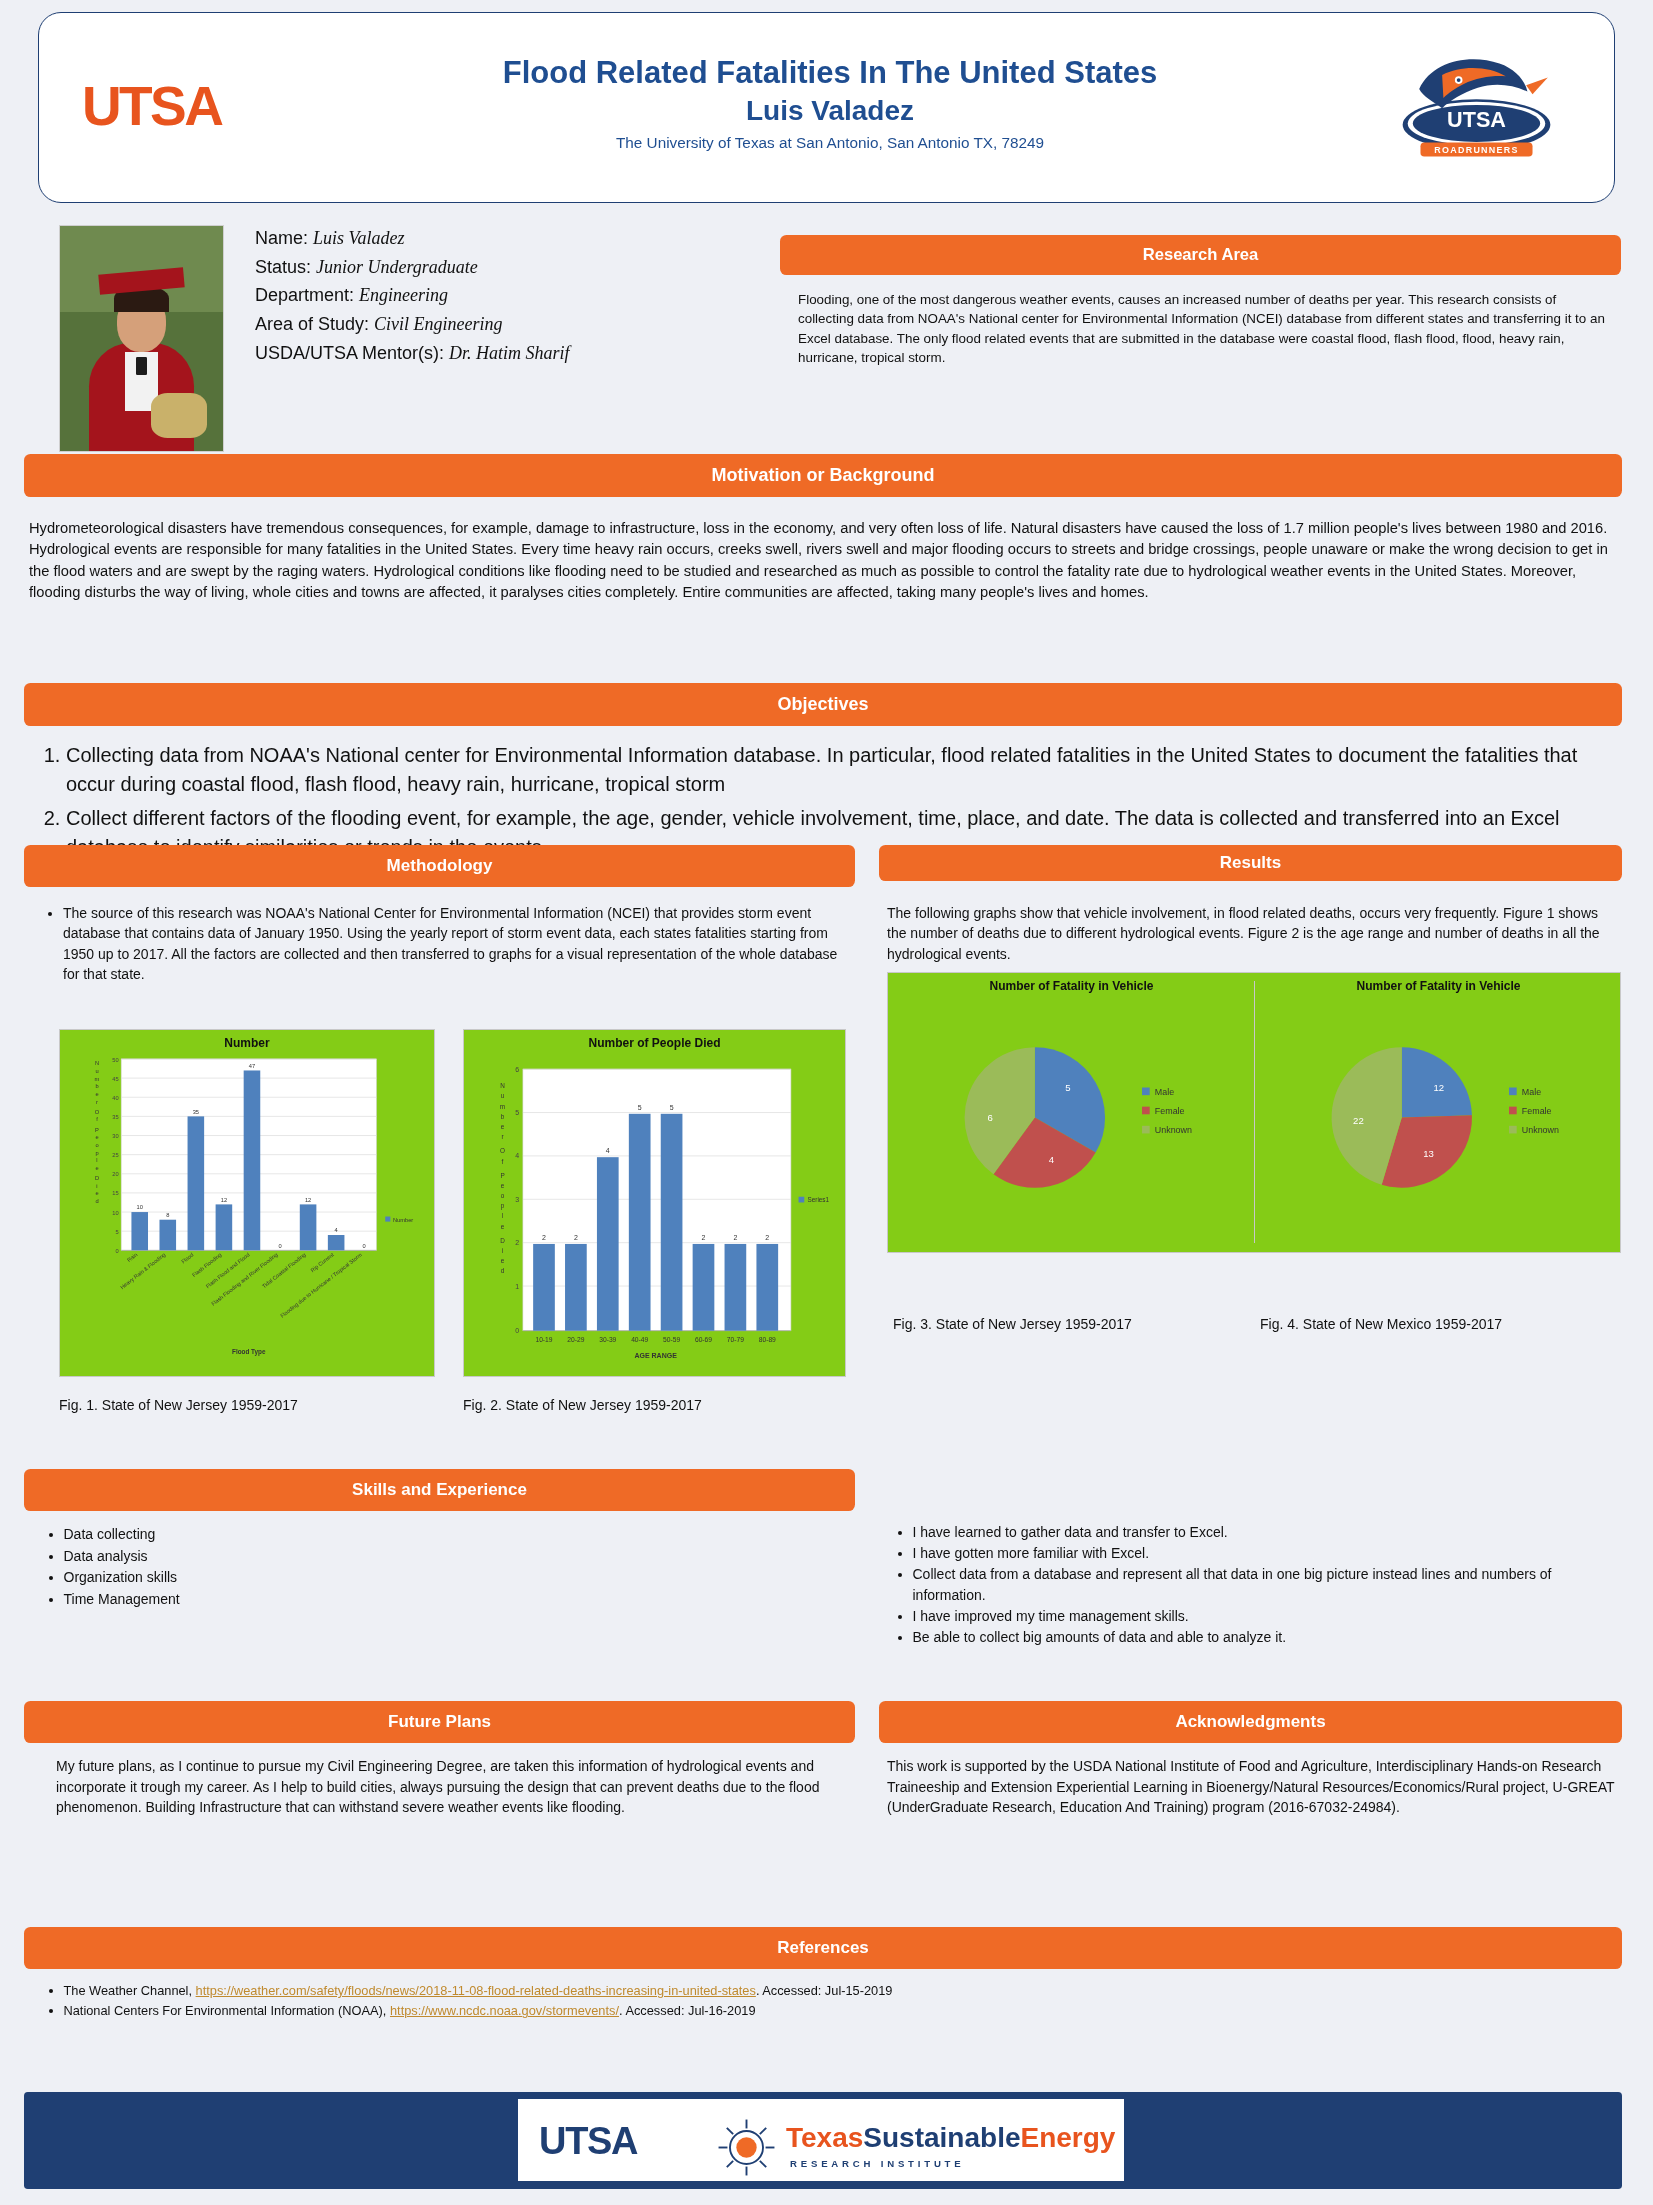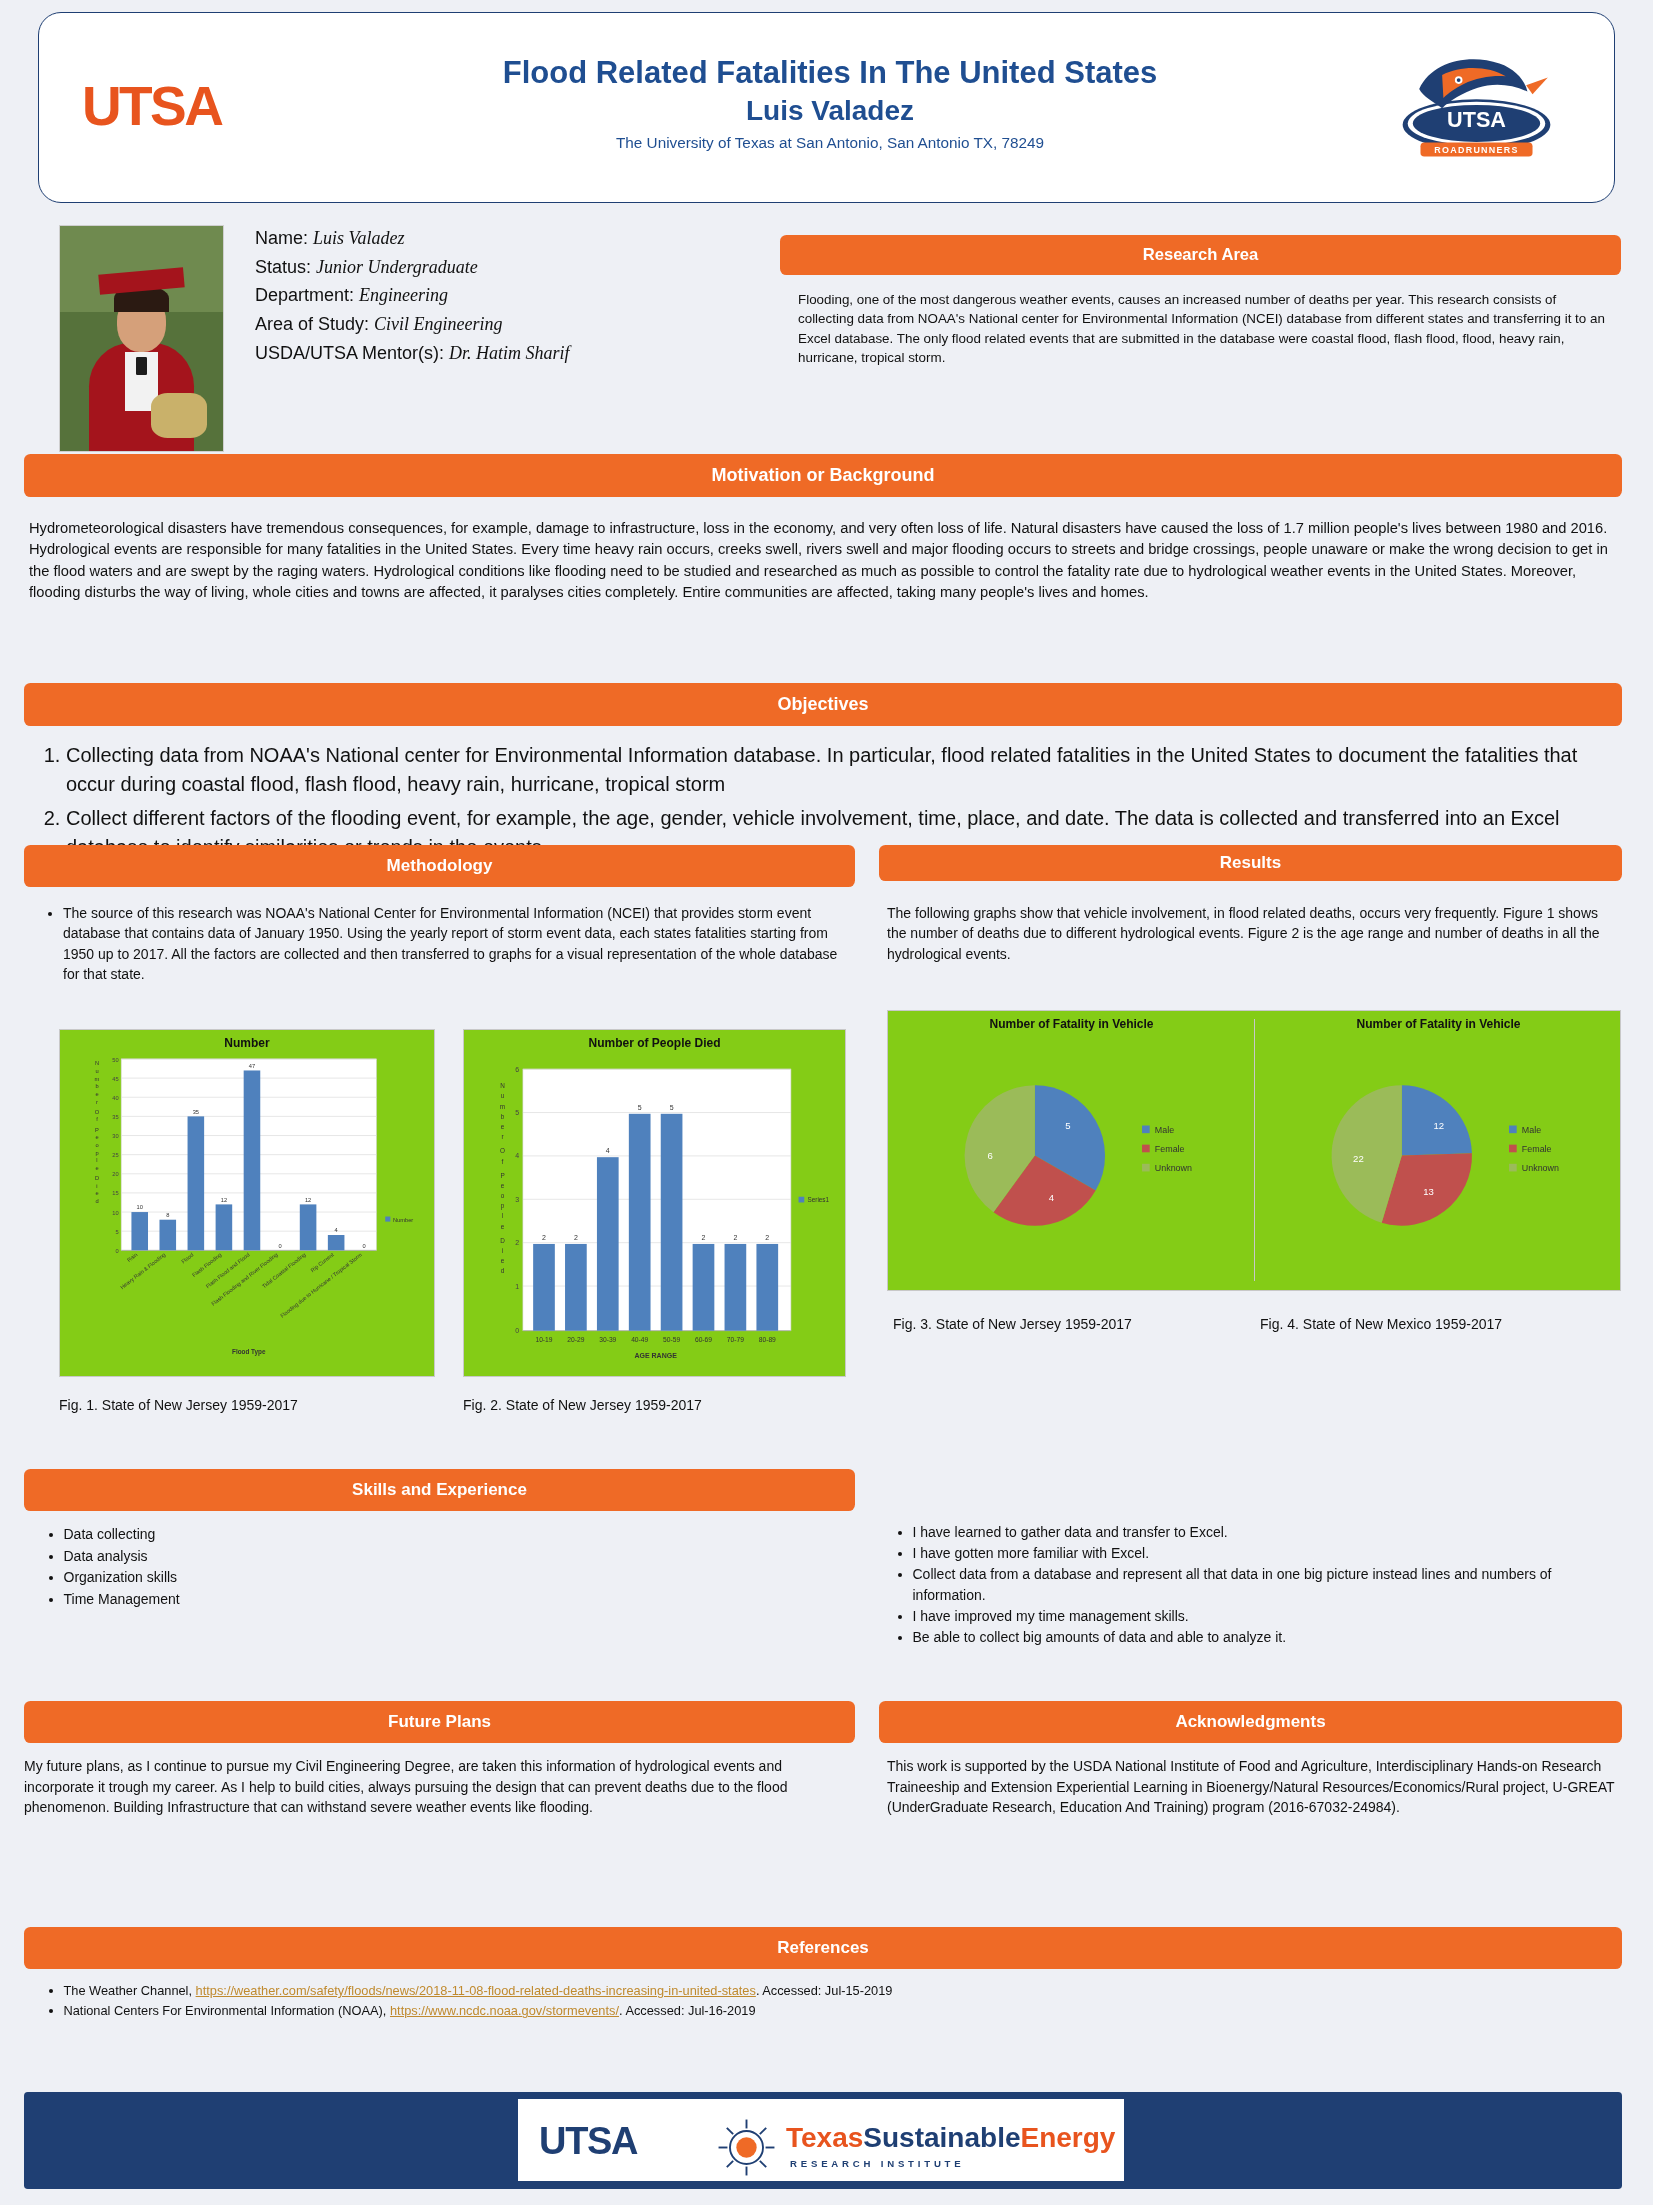--- a/index.html
+++ b/index.html
@@ -88,36 +88,36 @@
   
   .panel{background:#84cc16;border:0.6px solid #c8c8c8;box-sizing:border-box;position:absolute;}
   .chart-title{text-align:center;font-weight:bold;font-size:12px;margin-top:6.4px;}
   .fig-cap{position:absolute;font-size:14px;color:#111;}
 
   
   #chart1{left:59px;top:1029px;width:376px;height:348px;}
   
   #chart2{left:463px;top:1029px;width:383px;height:348px;}
   
-  #pies{left:887px;top:1010px;width:734px;height:281px;padding-left:10px;}
+  #pies{left:887px;top:972px;width:734px;height:281px;padding-left:10px;}
   #pies .split{position:absolute;left:50%;top:7.7px;width:0.6px;height:262px;background:#c8c8c8;}
 
   svg{display:block;}
 
   
   .skills-bar{position:absolute;left:24px;top:1469px;width:831px;height:42px;font-size:17px;}
   .skills-list{position:absolute;left:38px;top:1524px;width:810px;font-size:14px;line-height:1.55;}
   .skills-list ul{margin:0;padding-left:25.5px;}
 
   .learn-bar{position:absolute;left:879px;top:1469px;width:743px;height:42px;font-size:17px;}
   .learn-list{position:absolute;left:887px;top:1522px;width:734px;font-size:14px;line-height:1.5;}
   .learn-list ul{margin:0;padding-left:25.5px;}
 
   .fp-bar{position:absolute;left:24px;top:1701px;width:831px;height:42px;font-size:17px;}
-  .fp-text{position:absolute;left:24px;top:1756px;width:798px;font-size:14px;line-height:1.48;}
+  .fp-text{position:absolute;left:56px;top:1756px;width:798px;font-size:14px;line-height:1.48;}
 
   .ack-bar{position:absolute;left:879px;top:1701px;width:743px;height:42px;font-size:17px;}
   .ack-text{position:absolute;left:887px;top:1756px;width:734px;font-size:14px;line-height:1.48;}
 
   .ref-bar{position:absolute;left:24px;top:1927px;width:1598px;height:42px;font-size:17px;}
   .ref-list{position:absolute;left:38px;top:1981px;width:1576px;font-size:12.8px;line-height:1.6;}
   .ref-list ul{margin:0;padding-left:25.5px;}
   .lnk{color:#c08a2e;text-decoration:underline;}
 
   

